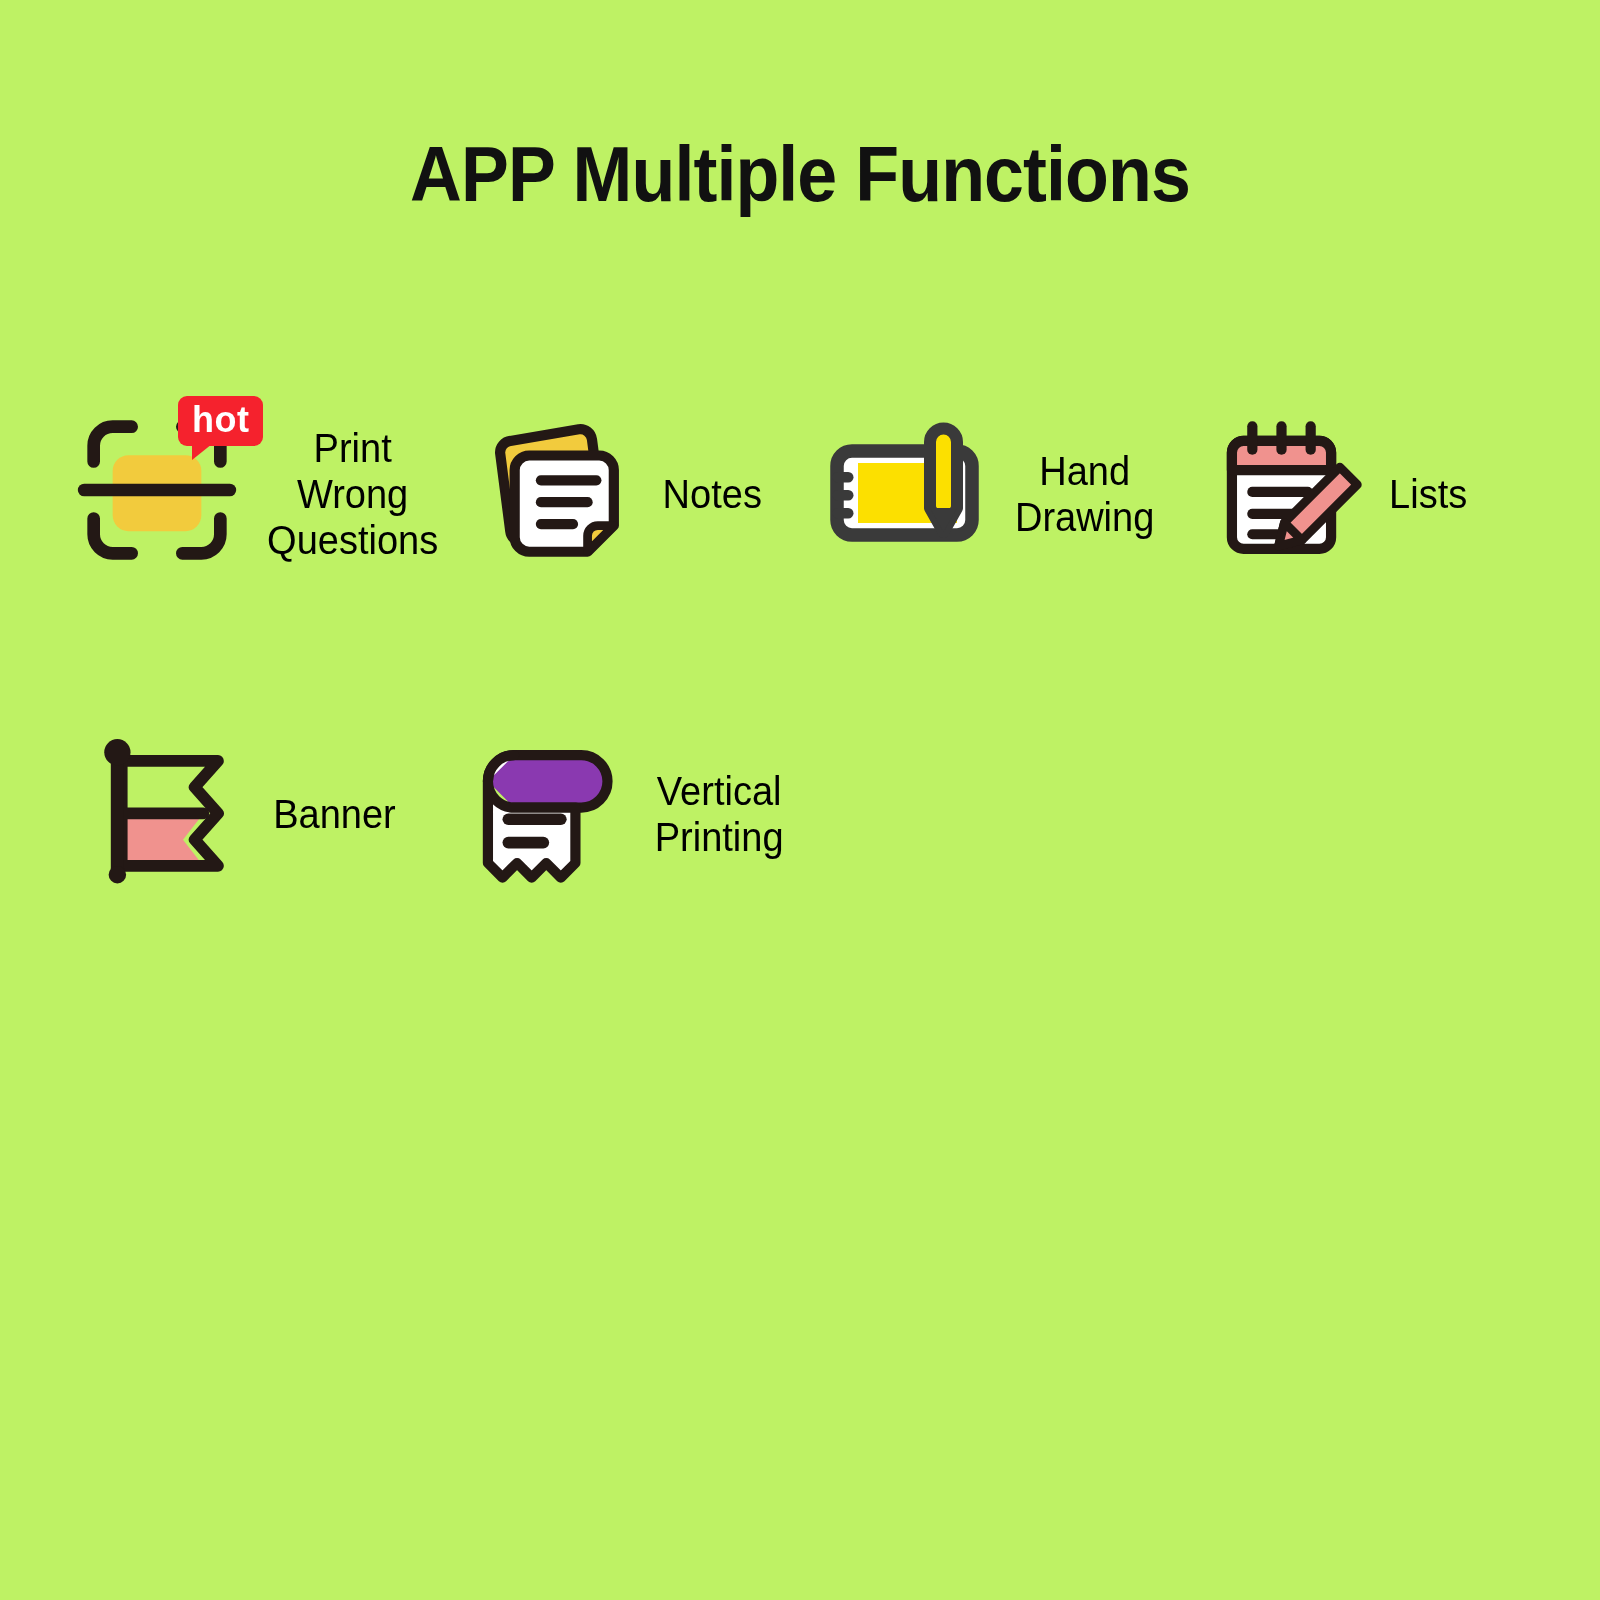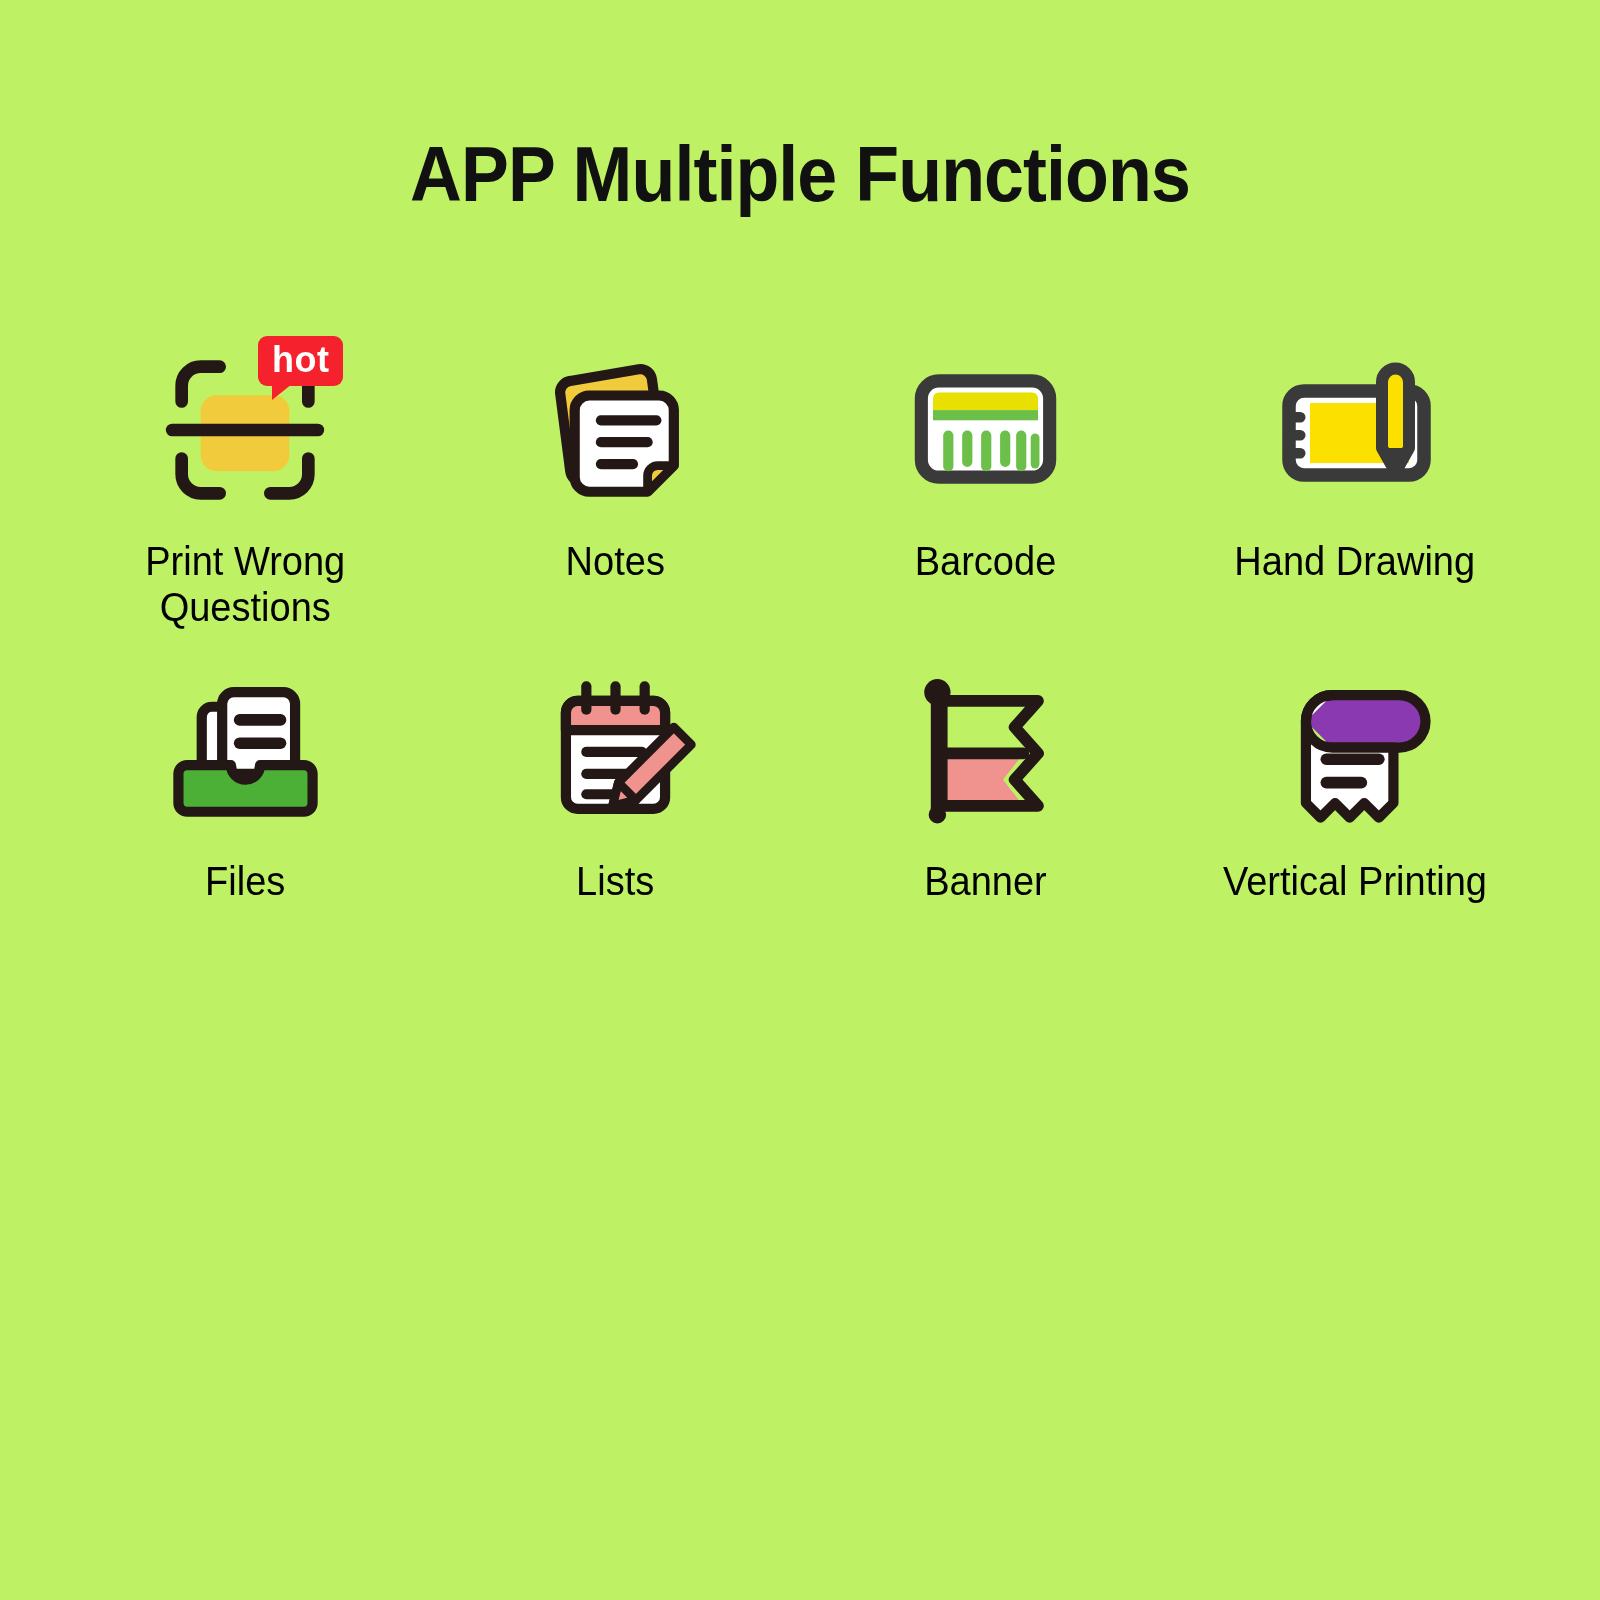--- a/index.html
+++ b/index.html
@@ -30,21 +30,20 @@
     position: absolute;
     top: 330px; left: 60px;
     width: 1480px;
     display: grid;
     grid-template-columns: repeat(4, 1fr);
     grid-template-rows: repeat(3, 320px);
     row-gap: 0px;
   }
   .cell {
     display: flex;
-    flex-direction: column;
     align-items: center;
     justify-content: flex-start;
   }
   .icon-wrap {
     position: relative;
     width: 210px; height: 200px;
     display: flex;
     align-items: center;
     justify-content: center;
   }
@@ -118,64 +117,36 @@
           <line x1="50" y1="53" x2="88" y2="53" stroke="#231815" stroke-width="7" stroke-linecap="round"></line>
           <line x1="50" y1="68" x2="82" y2="68" stroke="#231815" stroke-width="7" stroke-linecap="round"></line>
           <line x1="50" y1="83" x2="72" y2="83" stroke="#231815" stroke-width="7" stroke-linecap="round"></line>
         </svg>
       </div>
       <div class="cell-label">Notes</div>
     </div>
 
 
 
-    <div class="cell">
-      <div class="icon-wrap">
-        <svg width="175" height="175" viewBox="0 0 120 120">
-          <rect x="16" y="26" width="88" height="66" rx="12" fill="#FFFFFF" stroke="#3A3A3A" stroke-width="9"></rect>
-          <path d="M24 38 a4 4 0 0 1 4-4 h64 a4 4 0 0 1 4 4 v8 H24 Z" fill="#E8E000"></path>
-          <rect x="24" y="46" width="72" height="7" fill="#6CC04A"></rect>
-          <rect x="31" y="60" width="7" height="28" rx="3.5" fill="#6CC04A"></rect>
-          <rect x="44" y="60" width="7" height="25" rx="3.5" fill="#6CC04A"></rect>
-          <rect x="57" y="60" width="7" height="28" rx="3.5" fill="#6CC04A"></rect>
-          <rect x="70" y="60" width="7" height="25" rx="3.5" fill="#6CC04A"></rect>
-          <rect x="81" y="60" width="7" height="28" rx="3.5" fill="#6CC04A"></rect>
-          <rect x="91" y="62" width="6" height="24" rx="3" fill="#6CC04A"></rect>
-        </svg>
-      </div>
-      <div class="cell-label">Barcode</div>
-    </div>
 
     <div class="cell">
       <div class="icon-wrap">
         <svg width="180" height="180" viewBox="0 0 120 120">
           <rect x="16" y="34" width="90" height="56" rx="10" fill="#FFFFFF" stroke="#3A3A3A" stroke-width="9"></rect>
           <rect x="30" y="42" width="66" height="40" fill="#FCE000"></rect>
           <rect x="13" y="48" width="14" height="7" rx="3.5" fill="#3A3A3A"></rect>
           <rect x="13" y="60" width="14" height="7" rx="3.5" fill="#3A3A3A"></rect>
           <rect x="13" y="72" width="14" height="7" rx="3.5" fill="#3A3A3A"></rect>
           <path d="M78 28 a9 9 0 0 1 18 0 v44 l-9 16 l-9-16 Z" fill="#FCE000" stroke="#3A3A3A" stroke-width="8" stroke-linejoin="round"></path>
           <path d="M78 72 l9 16 l9-16 Z" fill="#3A3A3A"></path>
         </svg>
       </div>
       <div class="cell-label">Hand Drawing</div>
     </div>
 
-    <div class="cell">
-      <div class="icon-wrap">
-        <svg width="175" height="175" viewBox="0 0 120 120">
-          <rect x="30" y="30" width="30" height="46" rx="7" fill="#FFFFFF" stroke="#231815" stroke-width="7"></rect>
-          <rect x="44" y="20" width="50" height="56" rx="8" fill="#FFFFFF" stroke="#231815" stroke-width="7"></rect>
-          <line x1="56" y1="39" x2="84" y2="39" stroke="#231815" stroke-width="8" stroke-linecap="round"></line>
-          <line x1="56" y1="55" x2="84" y2="55" stroke="#231815" stroke-width="8" stroke-linecap="round"></line>
-          <path d="M20 70 h30 a10 10 0 0 0 20 0 h30 a6 6 0 0 1 6 6 v20 a6 6 0 0 1-6 6 H20 a6 6 0 0 1-6-6 V76 a6 6 0 0 1 6-6 Z" fill="#4CAF36" stroke="#231815" stroke-width="7" stroke-linejoin="round"></path>
-        </svg>
-      </div>
-      <div class="cell-label">Files</div>
-    </div>
 
     <div class="cell">
       <div class="icon-wrap">
         <svg width="175" height="175" viewBox="0 0 120 120">
           <path d="M26 34 a8 8 0 0 1 8-8 h52 a8 8 0 0 1 8 8 v58 a8 8 0 0 1-8 8 H34 a8 8 0 0 1-8-8 Z" fill="#FFFFFF" stroke="#231815" stroke-width="7" stroke-linejoin="round"></path>
           <path d="M26 34 a8 8 0 0 1 8-8 h52 a8 8 0 0 1 8 8 v12 H26 Z" fill="#F0928E" stroke="#231815" stroke-width="7" stroke-linejoin="round"></path>
           <line x1="40" y1="16" x2="40" y2="32" stroke="#231815" stroke-width="7" stroke-linecap="round"></line>
           <line x1="60" y1="16" x2="60" y2="32" stroke="#231815" stroke-width="7" stroke-linecap="round"></line>
           <line x1="80" y1="16" x2="80" y2="32" stroke="#231815" stroke-width="7" stroke-linecap="round"></line>
           <line x1="40" y1="61" x2="78" y2="61" stroke="#231815" stroke-width="7" stroke-linecap="round"></line>

